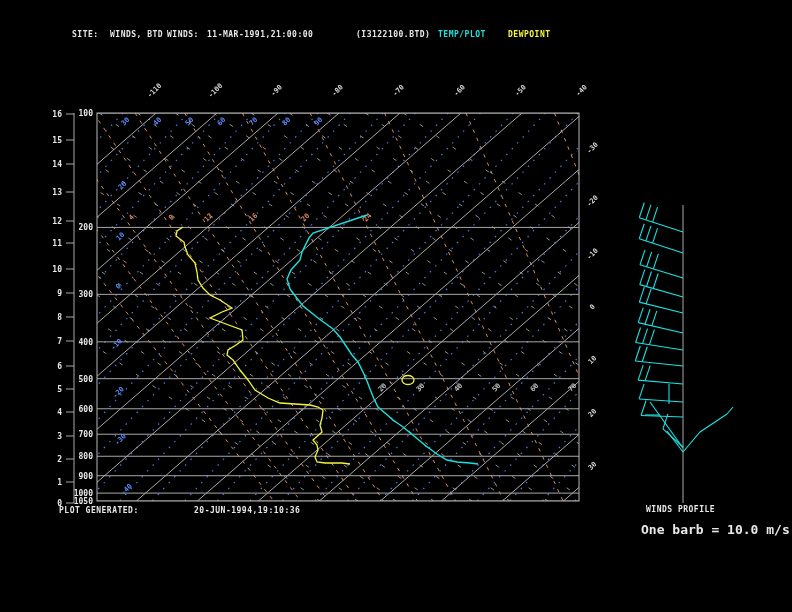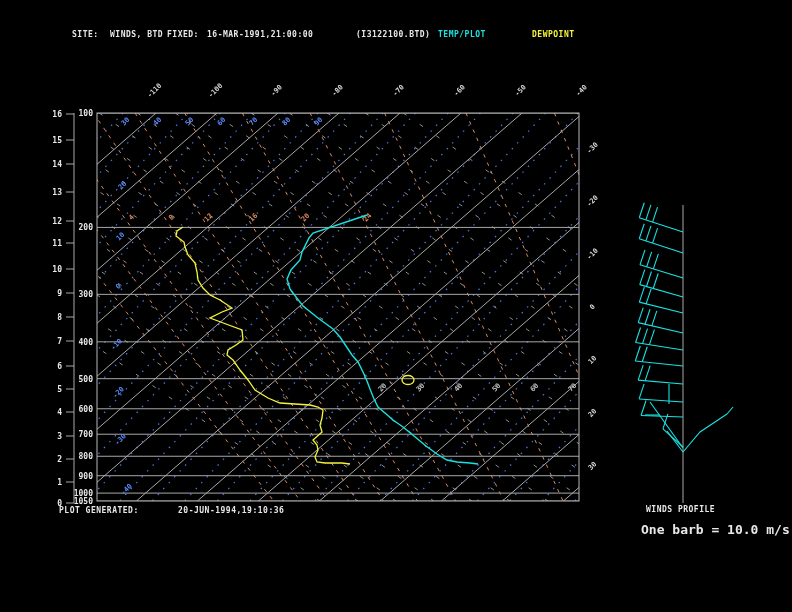--- a/index.html
+++ b/index.html
@@ -1,20 +1,20 @@
 <!DOCTYPE html>
 <html><head>
 <meta charset="utf-8">
 <style>
   html,body{margin:0;padding:0;background:#000;}
   #stage{position:relative;width:792px;height:612px;background:#000;overflow:hidden;
          font-family:"DejaVu Sans Mono",monospace;}
   .htext{position:absolute;font:bold 8px "DejaVu Sans Mono",monospace;color:#e8e8e8;
          letter-spacing:.5px;white-space:pre;}
-  .cyan{color:#1ae2e2;} .yellow{color:#f5f53c;margin-left:24px;}
+  .cyan{color:#1ae2e2;} .yellow{color:#f5f53c;}
   svg text{font-family:"DejaVu Sans Mono",monospace;}
   .gl{stroke:#a8a8a8;stroke-width:1;fill:none;}
   .border{stroke:#b8b8b8;stroke-width:1;fill:none;}
   .gd{stroke:#8f8f8f;stroke-width:1;fill:none;stroke-dasharray:4 16;}
   .bl{stroke:#4a78e8;stroke-width:1.2;fill:none;stroke-dasharray:1.5 6.5;}
   .ol{stroke:#de8a5e;stroke-width:1;fill:none;stroke-dasharray:3.5 5.5;}
   .tc{stroke:#1ae2e2;stroke-width:1.4;fill:none;}
   .td{stroke:#f5f53c;stroke-width:1.3;fill:none;}
   .wb{stroke:#1ae2e2;stroke-width:1.1;fill:none;}
   .wlab{fill:#e8e8e8;font-size:8px;font-weight:bold;}
@@ -23,28 +23,28 @@
   .olab{fill:#de8a5e;font-size:7px;font-weight:bold;}
   .glab{fill:#c0c0c0;font-size:7px;font-weight:bold;}
 </style>
 </head>
 <body>
 
 <div id="stage">
 
   <div class="htext" style="left:72px;top:30px">SITE:</div>
   <div class="htext" style="left:110px;top:30px">WINDS, BTD</div>
-  <div class="htext" style="left:167px;top:30px">FIXED:</div>
-  <div class="htext" style="left:207px;top:30px">16-MAR-1991,21:00:00</div>
+  <div class="htext" style="left:167px;top:30px">WINDS:</div>
+  <div class="htext" style="left:207px;top:30px">11-MAR-1991,21:00:00</div>
   <div class="htext" style="left:356px;top:30px">(I3122100.BTD)</div>
   <div class="htext cyan" style="left:438px;top:30px">TEMP/PLOT</div>
   <div class="htext yellow" style="left:508px;top:30px">DEWPOINT</div>
 
   <div class="htext" style="left:59px;top:506px">PLOT GENERATED:</div>
-  <div class="htext" style="left:178px;top:506px">20-JUN-1994,19:10:36</div>
+  <div class="htext" style="left:194px;top:506px">20-JUN-1994,19:10:36</div>
 
   <div class="htext" style="left:646px;top:505px">WINDS PROFILE</div>
   <div class="htext" style="left:641px;top:522px;font-size:13px;letter-spacing:0">One barb = 10.0 m/s</div>
 
   <svg id="svg" width="792" height="612" style="position:absolute;left:0;top:0">
     <defs>
       <clipPath id="plotclip">
           <rect x="97" y="113" width="482" height="388"></rect>
         </clipPath>
     </defs>

